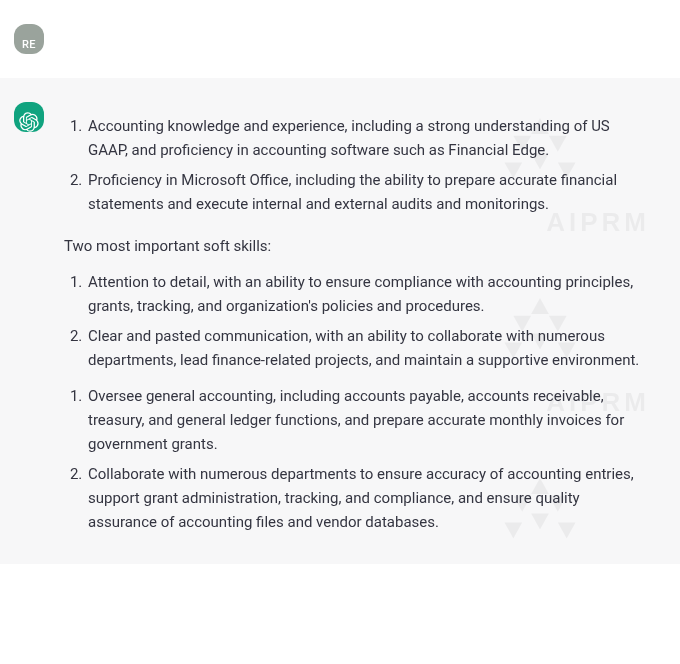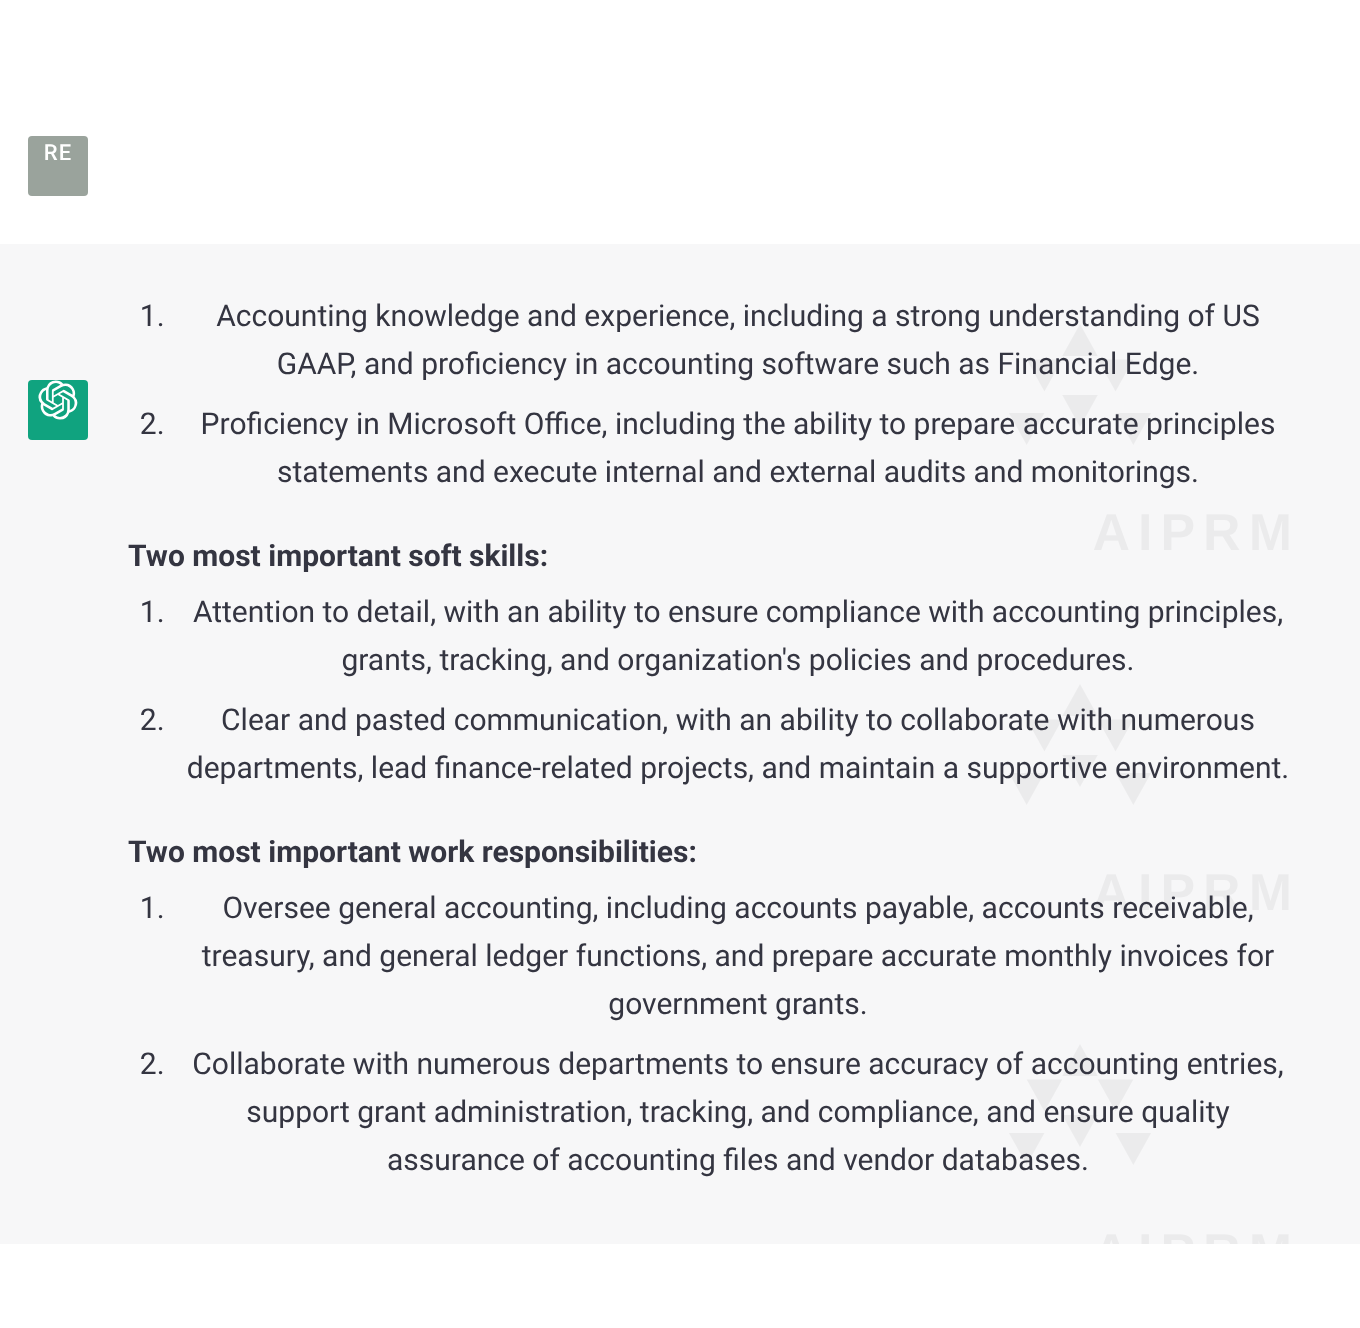--- a/index.html
+++ b/index.html
@@ -20,29 +20,28 @@
     background: #ffffff;
   }
   .turn.assistant {
     background: #f7f7f8;
     position: relative;
     overflow: hidden;
   }
   .avatar {
     width: 30px;
     height: 30px;
-    border-radius: 2px;
+    border-radius: 12px;
     flex: 0 0 30px;
     display: flex;
-    align-items: flex-start;
+    align-items: flex-end;
     justify-content: center;
     font-size: 11px;
     font-weight: 500;
     color: #fff;
-    margin-top: 44px;
   }
   .avatar.user-av {
     background: #9aa39c;
     letter-spacing: 0.5px;
   }
   .avatar.bot-av {
     background: #10a37f;
   }
   .avatar.bot-av svg { width: 20px; height: 20px; }
   .content {
@@ -50,26 +49,24 @@
     padding-right: 10px;
     position: relative;
     z-index: 1;
   }
   .content p { margin: 0 0 4px 0; }
   .section-head {
     margin: 0 0 12px 0;
   }
   .section-head.gap-top {
     margin-top: 18px;
-    font-weight: bold;
   }
   ol {
     padding-left: 22px;
-    margin: 0 0 4px 0;
-    text-align: center;
+    margin: 12px 0 4px 0;
   }
   ol li {
     margin-bottom: 6px;
     padding-left: 2px;
   }
   ol li::marker {
     color: #343541;
   }
   
   .wm {
@@ -145,29 +142,28 @@
   <div class="avatar bot-av">
     <svg viewBox="0 0 41 41" fill="none">
       <path d="M37.532 16.87a9.963 9.963 0 0 0-.856-8.184 10.078 10.078 0 0 0-10.855-4.835A9.964 9.964 0 0 0 18.306.5a10.079 10.079 0 0 0-9.614 6.977 9.967 9.967 0 0 0-6.664 4.834 10.08 10.08 0 0 0 1.24 11.817 9.965 9.965 0 0 0 .856 8.185 10.079 10.079 0 0 0 10.855 4.835 9.965 9.965 0 0 0 7.516 3.35 10.078 10.078 0 0 0 9.617-6.981 9.967 9.967 0 0 0 6.663-4.834 10.079 10.079 0 0 0-1.243-11.813ZM22.498 37.886a7.474 7.474 0 0 1-4.799-1.735c.061-.033.168-.091.237-.134l7.964-4.6a1.294 1.294 0 0 0 .655-1.134V19.054l3.366 1.944a.12.12 0 0 1 .066.092v9.299a7.505 7.505 0 0 1-7.49 7.496ZM6.392 31.006a7.471 7.471 0 0 1-.894-5.023c.06.036.162.099.237.141l7.964 4.6a1.297 1.297 0 0 0 1.308 0l9.724-5.614v3.888a.12.12 0 0 1-.048.103l-8.051 4.649a7.504 7.504 0 0 1-10.24-2.744ZM4.297 13.62A7.469 7.469 0 0 1 8.2 10.333c0 .068-.004.19-.004.274v9.201a1.294 1.294 0 0 0 .654 1.132l9.723 5.614-3.366 1.944a.12.12 0 0 1-.114.01L7.04 23.856a7.504 7.504 0 0 1-2.743-10.237Zm27.658 6.437-9.724-5.615 3.367-1.943a.121.121 0 0 1 .113-.01l8.052 4.648a7.498 7.498 0 0 1-1.158 13.528v-9.476a1.293 1.293 0 0 0-.65-1.132Zm3.35-5.043c-.059-.037-.162-.099-.236-.141l-7.965-4.6a1.298 1.298 0 0 0-1.308 0l-9.723 5.614v-3.888a.12.12 0 0 1 .048-.103l8.05-4.645a7.497 7.497 0 0 1 11.135 7.763Zm-21.063 6.929-3.367-1.944a.12.12 0 0 1-.065-.092v-9.299a7.497 7.497 0 0 1 12.293-5.756 6.94 6.94 0 0 0-.236.134l-7.965 4.6a1.294 1.294 0 0 0-.654 1.132l-.006 11.225Zm1.829-3.943 4.33-2.501 4.332 2.5v5l-4.331 2.5-4.331-2.5V18Z" fill="#fff"></path>
     </svg>
   </div>
 
   <div class="content">
 
     <ol>
       <li>Accounting knowledge and experience, including a strong understanding of US GAAP, and proficiency in accounting software such as Financial Edge.</li>
-      <li>Proficiency in Microsoft Office, including the ability to prepare accurate principles statements and execute internal and external audits and monitorings.</li>
+      <li>Proficiency in Microsoft Office, including the ability to prepare accurate financial statements and execute internal and external audits and monitorings.</li>
     </ol>
 
     <p class="section-head gap-top">Two most important soft skills:</p>
     <ol>
       <li>Attention to detail, with an ability to ensure compliance with accounting principles, grants, tracking, and organization's policies and procedures.</li>
       <li>Clear and pasted communication, with an ability to collaborate with numerous departments, lead finance-related projects, and maintain a supportive environment.</li>
     </ol>
 
-    <p class="section-head gap-top">Two most important work responsibilities:</p>
     <ol>
       <li>Oversee general accounting, including accounts payable, accounts receivable, treasury, and general ledger functions, and prepare accurate monthly invoices for government grants.</li>
       <li>Collaborate with numerous departments to ensure accuracy of accounting entries, support grant administration, tracking, and compliance, and ensure quality assurance of accounting files and vendor databases.</li>
     </ol>
 
   </div>
 </div>
 
 </body></html>

